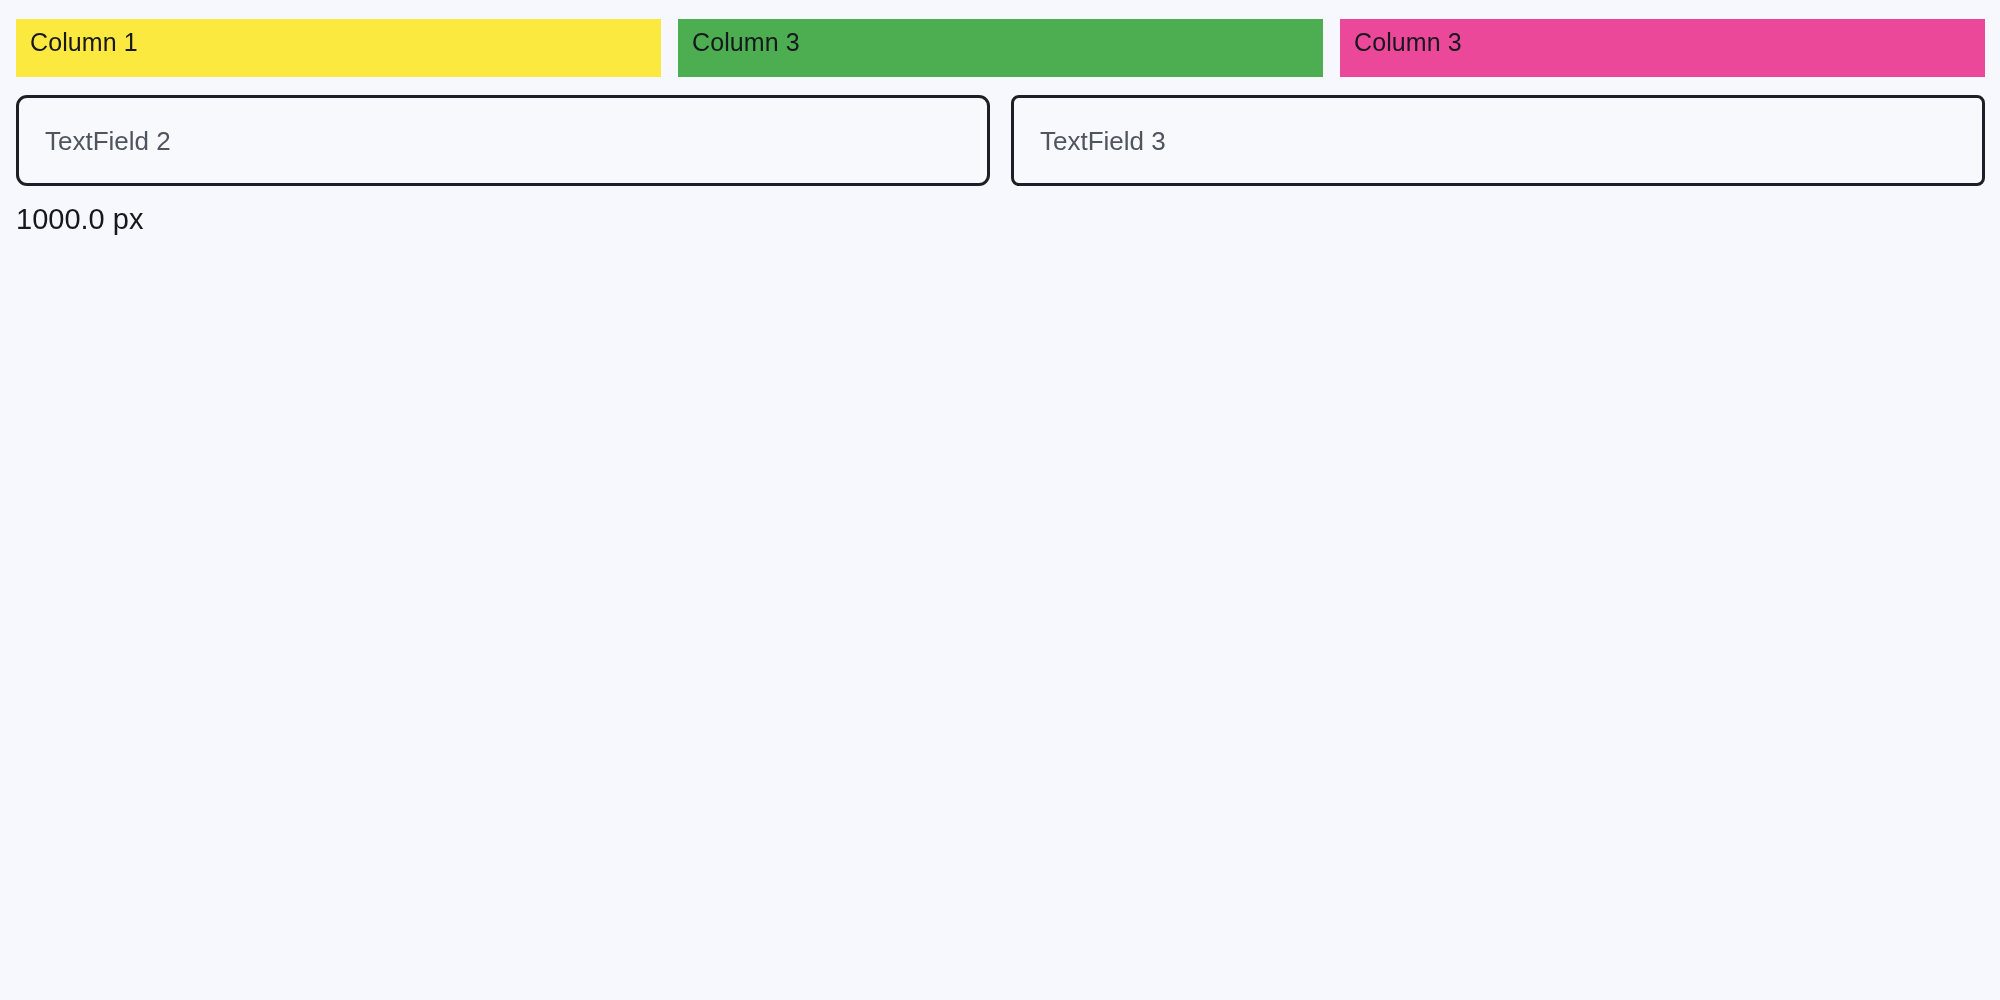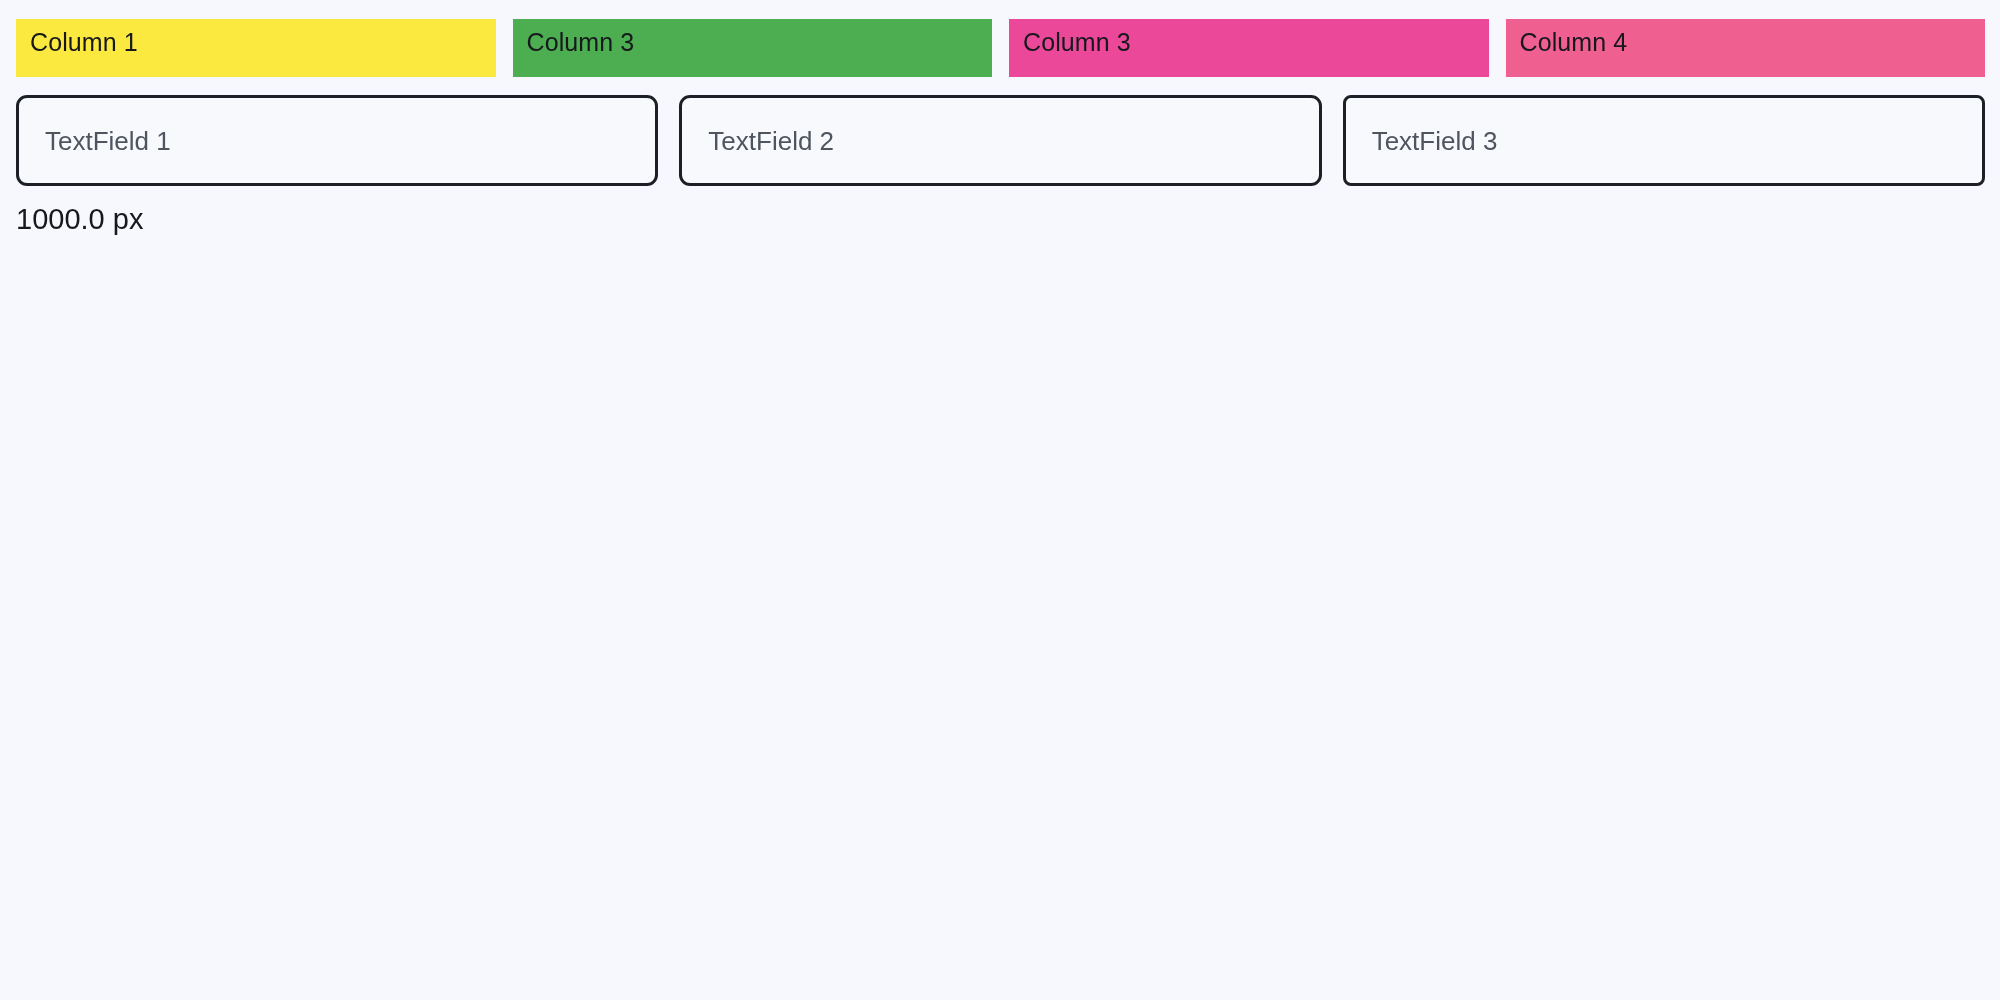--- a/index.html
+++ b/index.html
@@ -107,29 +107,23 @@
   <div class="column-row">
     <div class="column-box" style="background: rgb(251, 233, 64);">
       <span class="column-label" style="color: rgb(22, 24, 29);">Column 1</span>
     </div>
     <div class="column-box" style="background: rgb(76, 174, 80);">
       <span class="column-label" style="color: rgb(22, 24, 29);">Column 3</span>
     </div>
     <div class="column-box" style="background: #ec4899;">
       <span class="column-label" style="color: rgb(22, 24, 29);">Column 3</span>
     </div>
-    <div class="column-box" style="background: rgb(239, 95, 144);">
-      <span class="column-label" style="color: rgb(22, 24, 29);">Column 4</span>
-    </div>
   </div>
 
   <div class="field-row">
-    <div class="text-field" style="border-color: rgb(28, 32, 38);">
-      <span class="text-field-placeholder" style="color: rgb(79, 85, 94);">TextField 1</span>
-    </div>
     <div class="text-field" style="border-color: rgb(28, 32, 38);">
       <span class="text-field-placeholder" style="color: rgb(79, 85, 94);">TextField 2</span>
     </div>
     <div class="text-field" style="border-color: rgb(28, 32, 38); border-radius: 8px;">
       <span class="text-field-placeholder" style="color: rgb(79, 85, 94);">TextField 3</span>
     </div>
   </div>
 
   <div class="status-label">1000.0 px</div>
 

